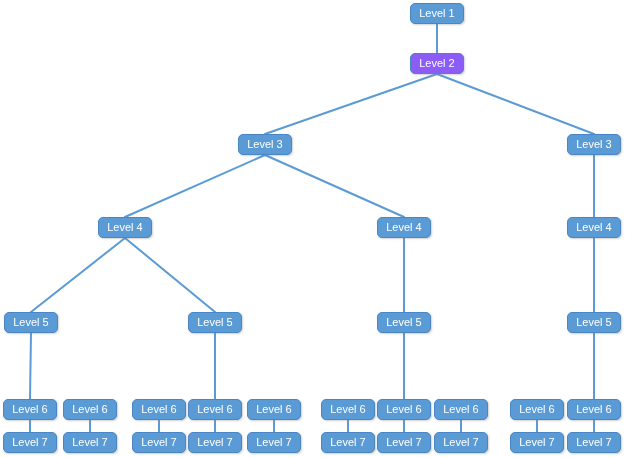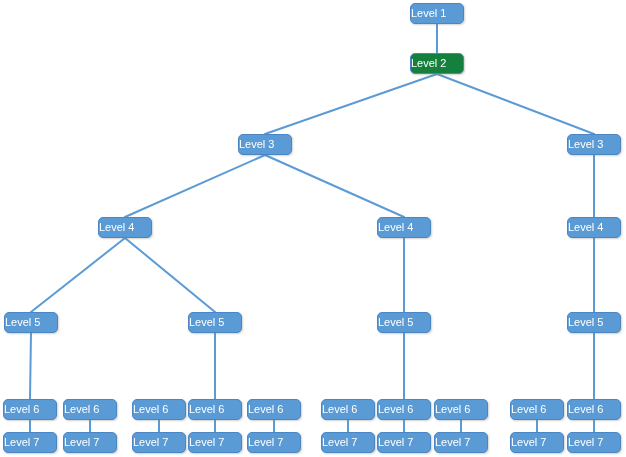--- a/index.html
+++ b/index.html
@@ -25,20 +25,21 @@
   .node {
     position: absolute;
     width: 54px;
     height: 21px;
     background: #5b9bd5;
     border: 1px solid #4a86c5;
     border-radius: 5px;
     box-shadow: 1px 1px 2px rgba(120,120,120,0.35);
     display: flex;
     align-items: center;
+    justify-content: center;
     box-sizing: border-box;
     cursor: default;
   }
   .node .label {
     color: #ffffff;
     font-size: 11px;
     line-height: 1;
     white-space: nowrap;
   }
 </style>
@@ -69,21 +70,21 @@
       <line x1="348" y1="420" x2="348" y2="432" stroke="#5b9bd5" stroke-width="2" stroke-linecap="round"></line>
       <line x1="404" y1="420" x2="404" y2="432" stroke="#5b9bd5" stroke-width="2" stroke-linecap="round"></line>
       <line x1="461" y1="420" x2="461" y2="432" stroke="#5b9bd5" stroke-width="2" stroke-linecap="round"></line>
       <line x1="537" y1="420" x2="537" y2="432" stroke="#5b9bd5" stroke-width="2" stroke-linecap="round"></line>
       <line x1="594" y1="420" x2="594" y2="432" stroke="#5b9bd5" stroke-width="2" stroke-linecap="round"></line>
     </svg>
 
 <div class="node" style="left: 410px; top: 3px; background: rgb(91, 155, 213); border-color: rgb(74, 134, 197);">
       <span class="label" style="color: rgb(255, 255, 255);">Level 1</span>
     </div>
-    <div class="node" style="left: 410px; top: 53px; background: #15803d; border-color: rgb(74, 134, 197);">
+    <div class="node" style="left: 410px; top: 53px; background: #8b5cf6; border-color: rgb(74, 134, 197);">
       <span class="label" style="color: rgb(255, 255, 255);">Level 2</span>
     </div>
     <div class="node" style="left: 238px; top: 134px; background: rgb(91, 155, 213); border-color: rgb(74, 134, 197);">
       <span class="label" style="color: rgb(255, 255, 255);">Level 3</span>
     </div>
     <div class="node" style="left: 567px; top: 134px; background: rgb(91, 155, 213); border-color: rgb(74, 134, 197);">
       <span class="label" style="color: rgb(255, 255, 255);">Level 3</span>
     </div>
     <div class="node" style="left: 98px; top: 217px; background: rgb(91, 155, 213); border-color: rgb(74, 134, 197);">
       <span class="label" style="color: rgb(255, 255, 255);">Level 4</span>

